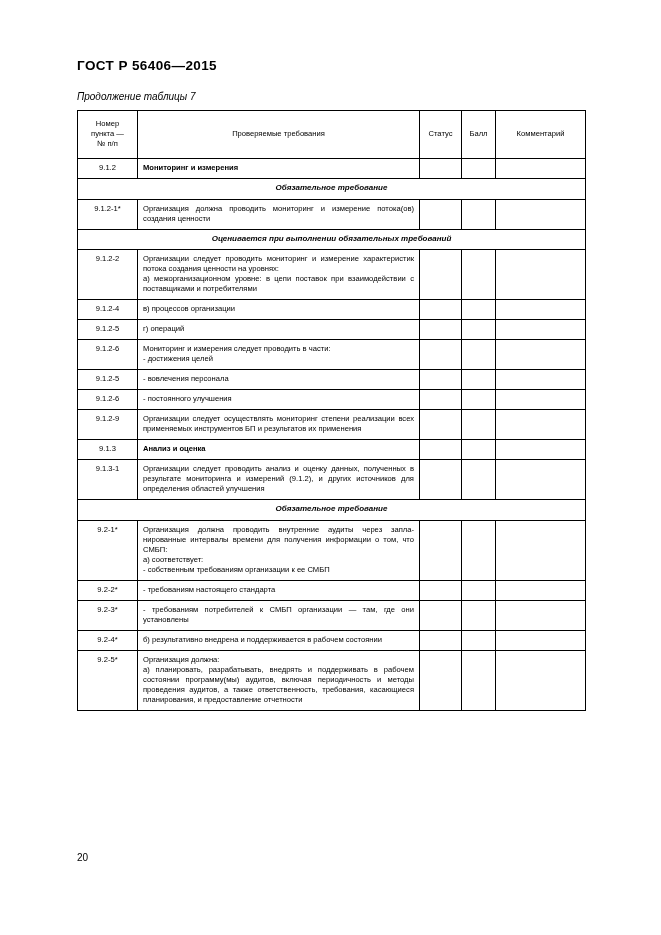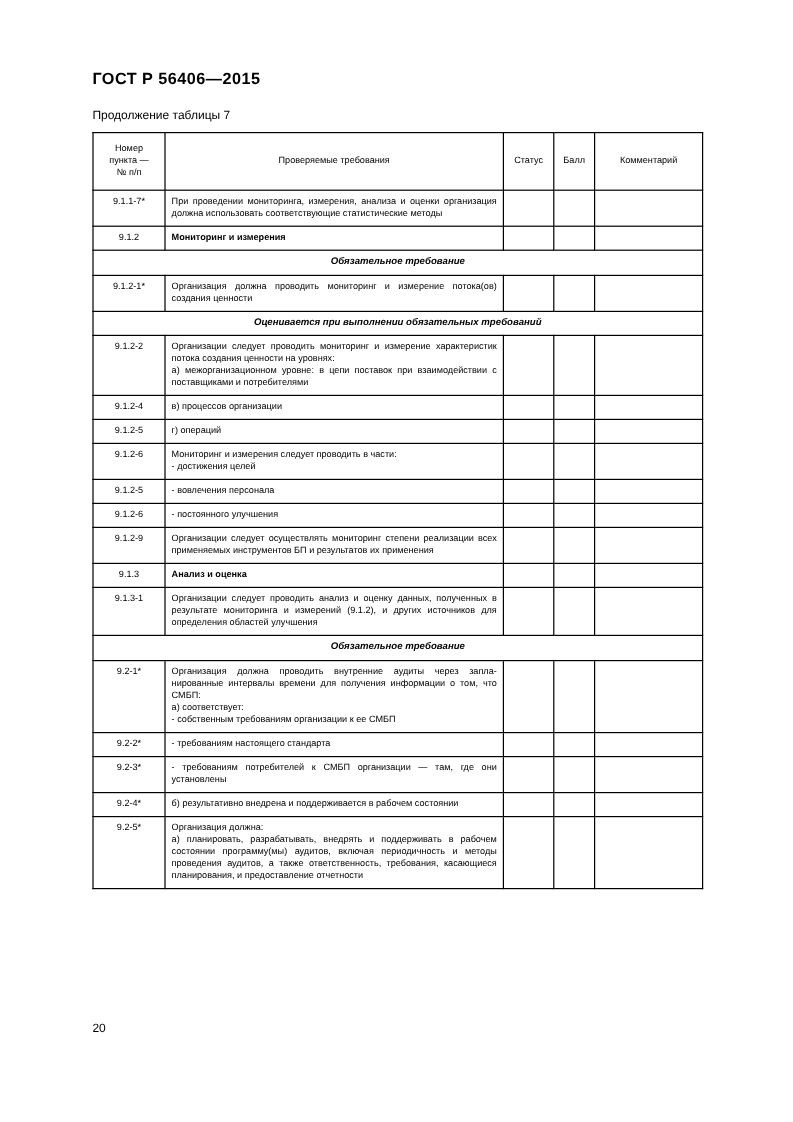--- a/index.html
+++ b/index.html
@@ -27,20 +27,21 @@
     left: 77px;
     font-size: 13.5px;
     font-weight: bold;
     letter-spacing: 0.4px;
   }
   .cont-title {
     position: absolute;
     top: 91px;
     left: 77px;
     font-size: 10px;
+    font-style: italic;
     text-align: center;
   }
   table.req {
     position: absolute;
     top: 110px;
     left: 77px;
     width: 508px;
     border-collapse: collapse;
     table-layout: fixed;
     font-size: 7.6px;
@@ -116,27 +117,20 @@
           </div>
         </td>
         <td>Проверяемые требования</td>
         <td>Статус</td>
         <td>Балл</td>
         <td>Комментарий</td>
       </tr>
     </thead>
     <tbody id="tbody">
         <tr>
-          <td class="cnum">9.1.1-7*</td>
-          <td class="ctext justify">При проведении мониторинга, измерения, анализа и оценки ор­ганизация должна использовать соответствующие статистические методы</td>
-          <td></td>
-          <td></td>
-          <td></td>
-        </tr>
-        <tr>
           <td class="cnum bold">9.1.2</td>
           <td class="ctext bold">Мониторинг и измерения</td>
           <td></td>
           <td></td>
           <td></td>
         </tr>
         <tr>
           <td class="band" colspan="5">Обязательное требование</td>
         </tr>
         <tr>

